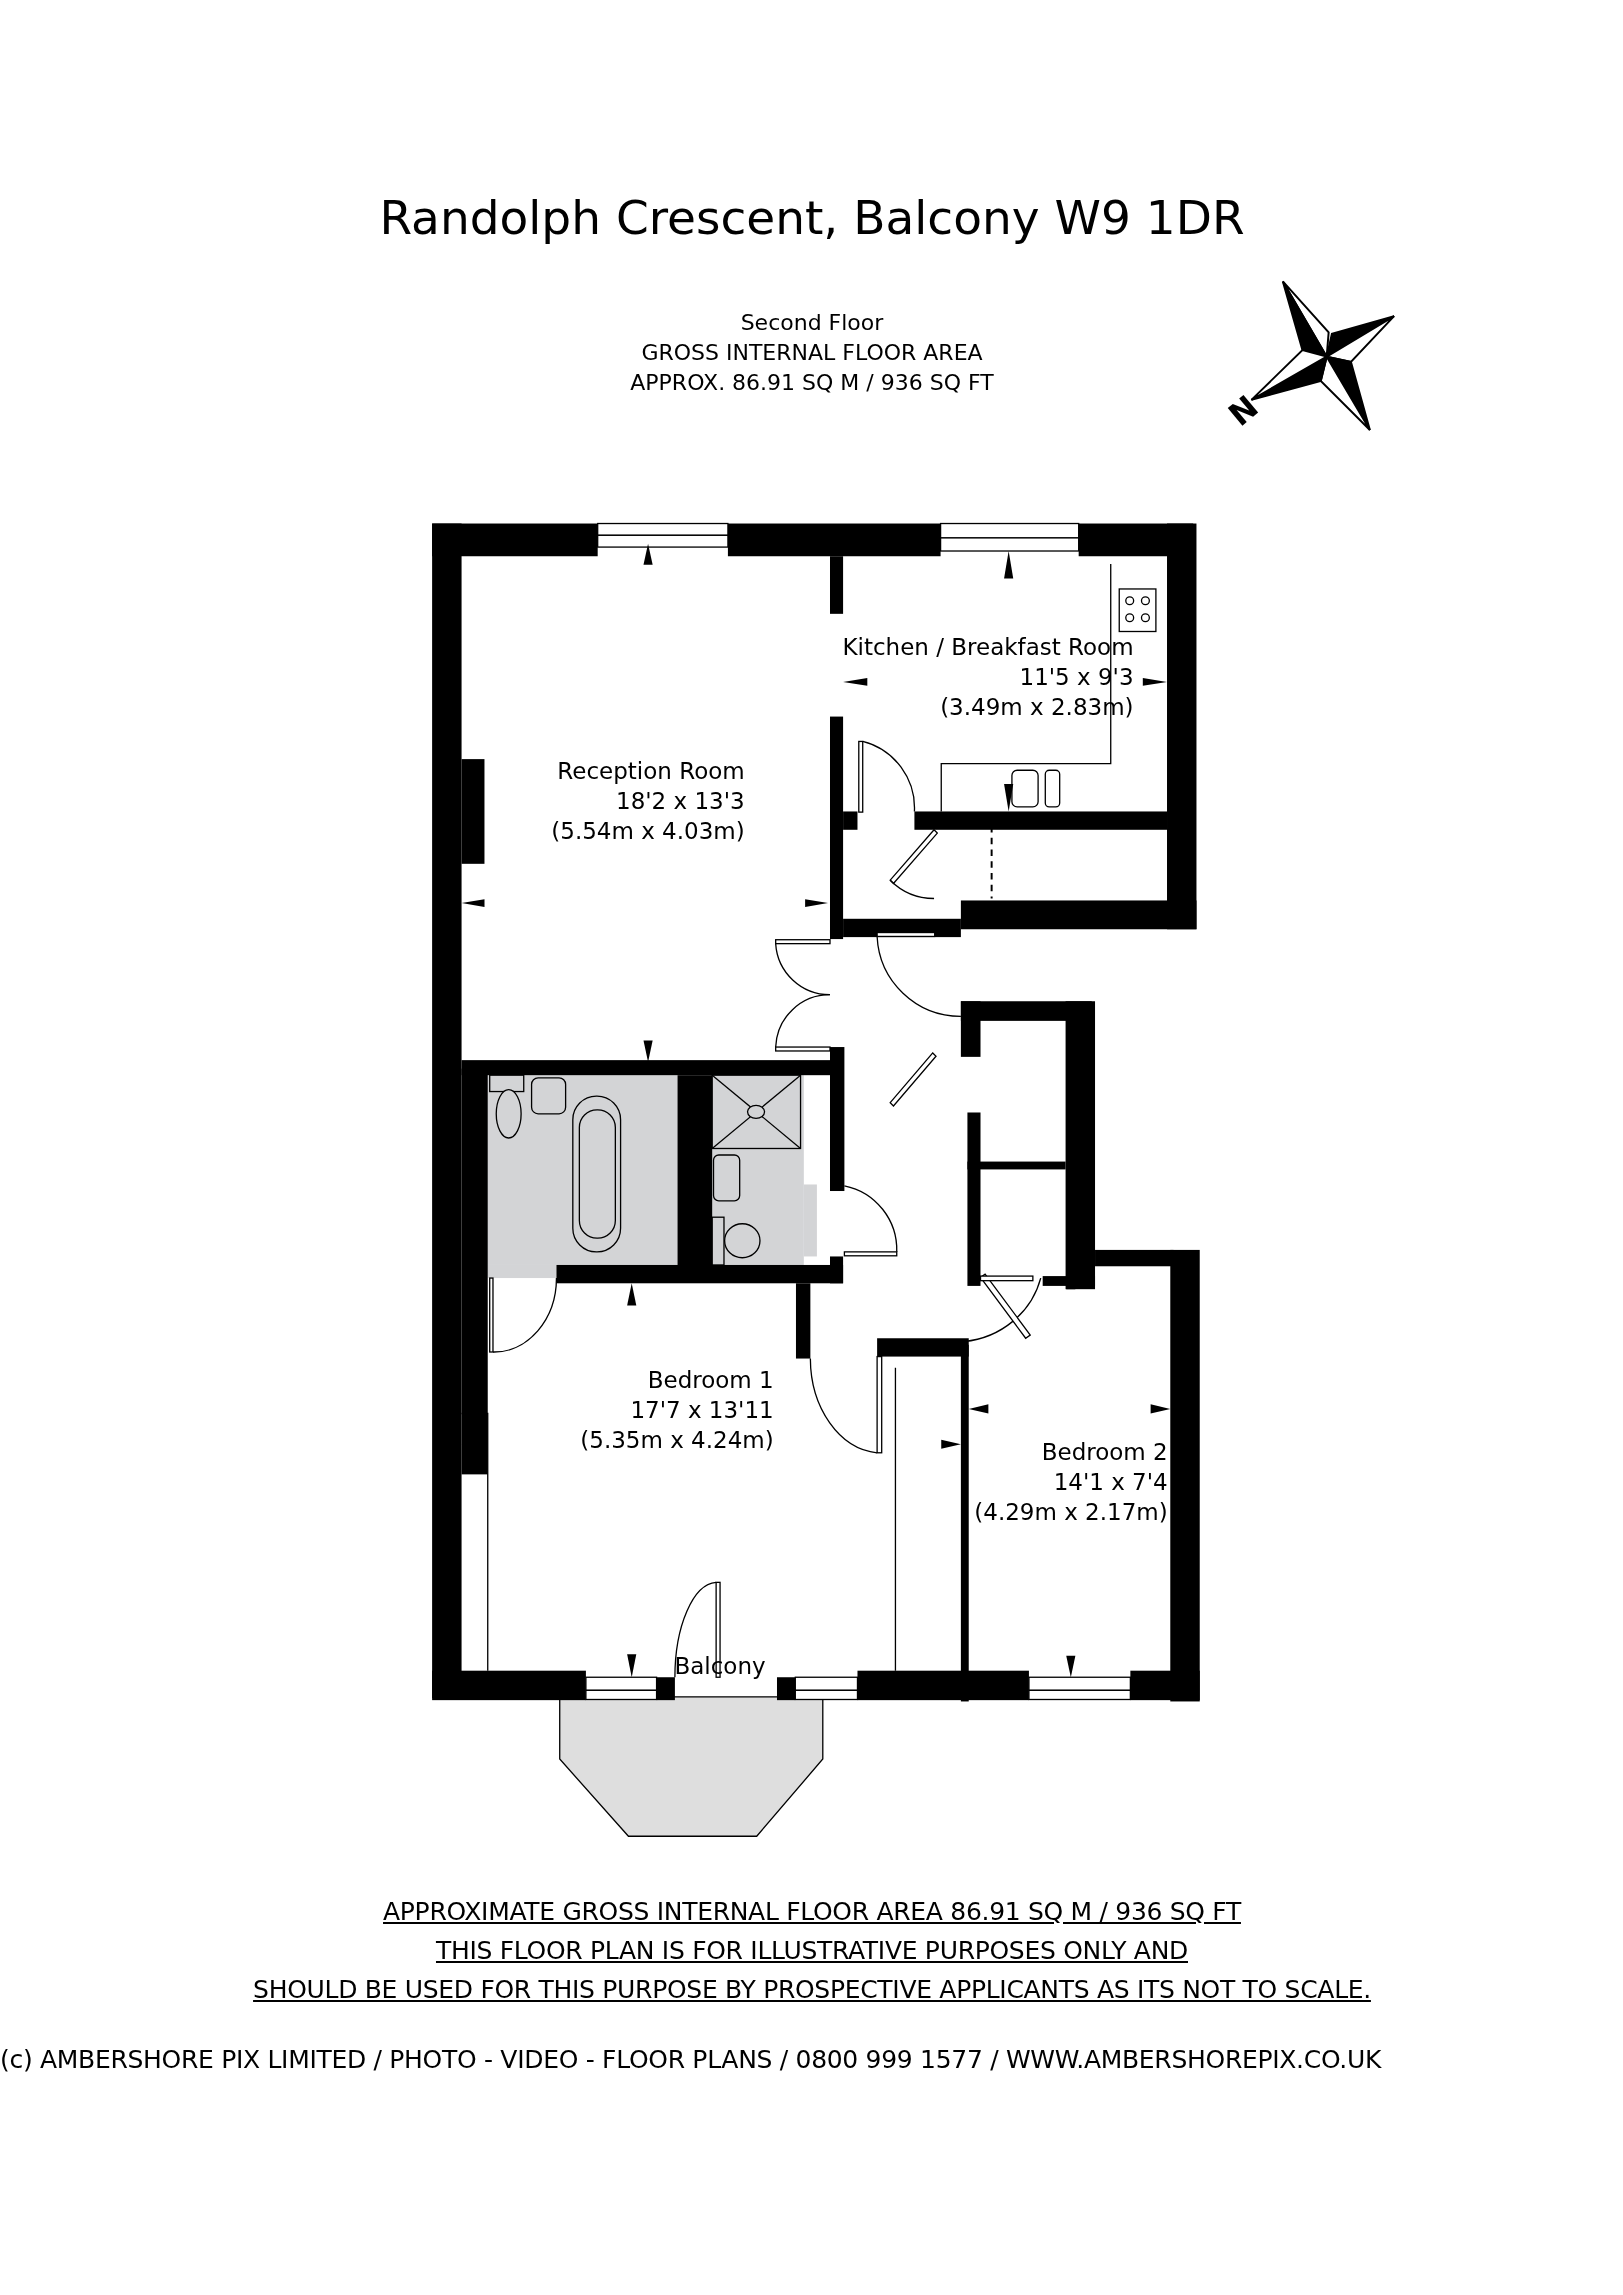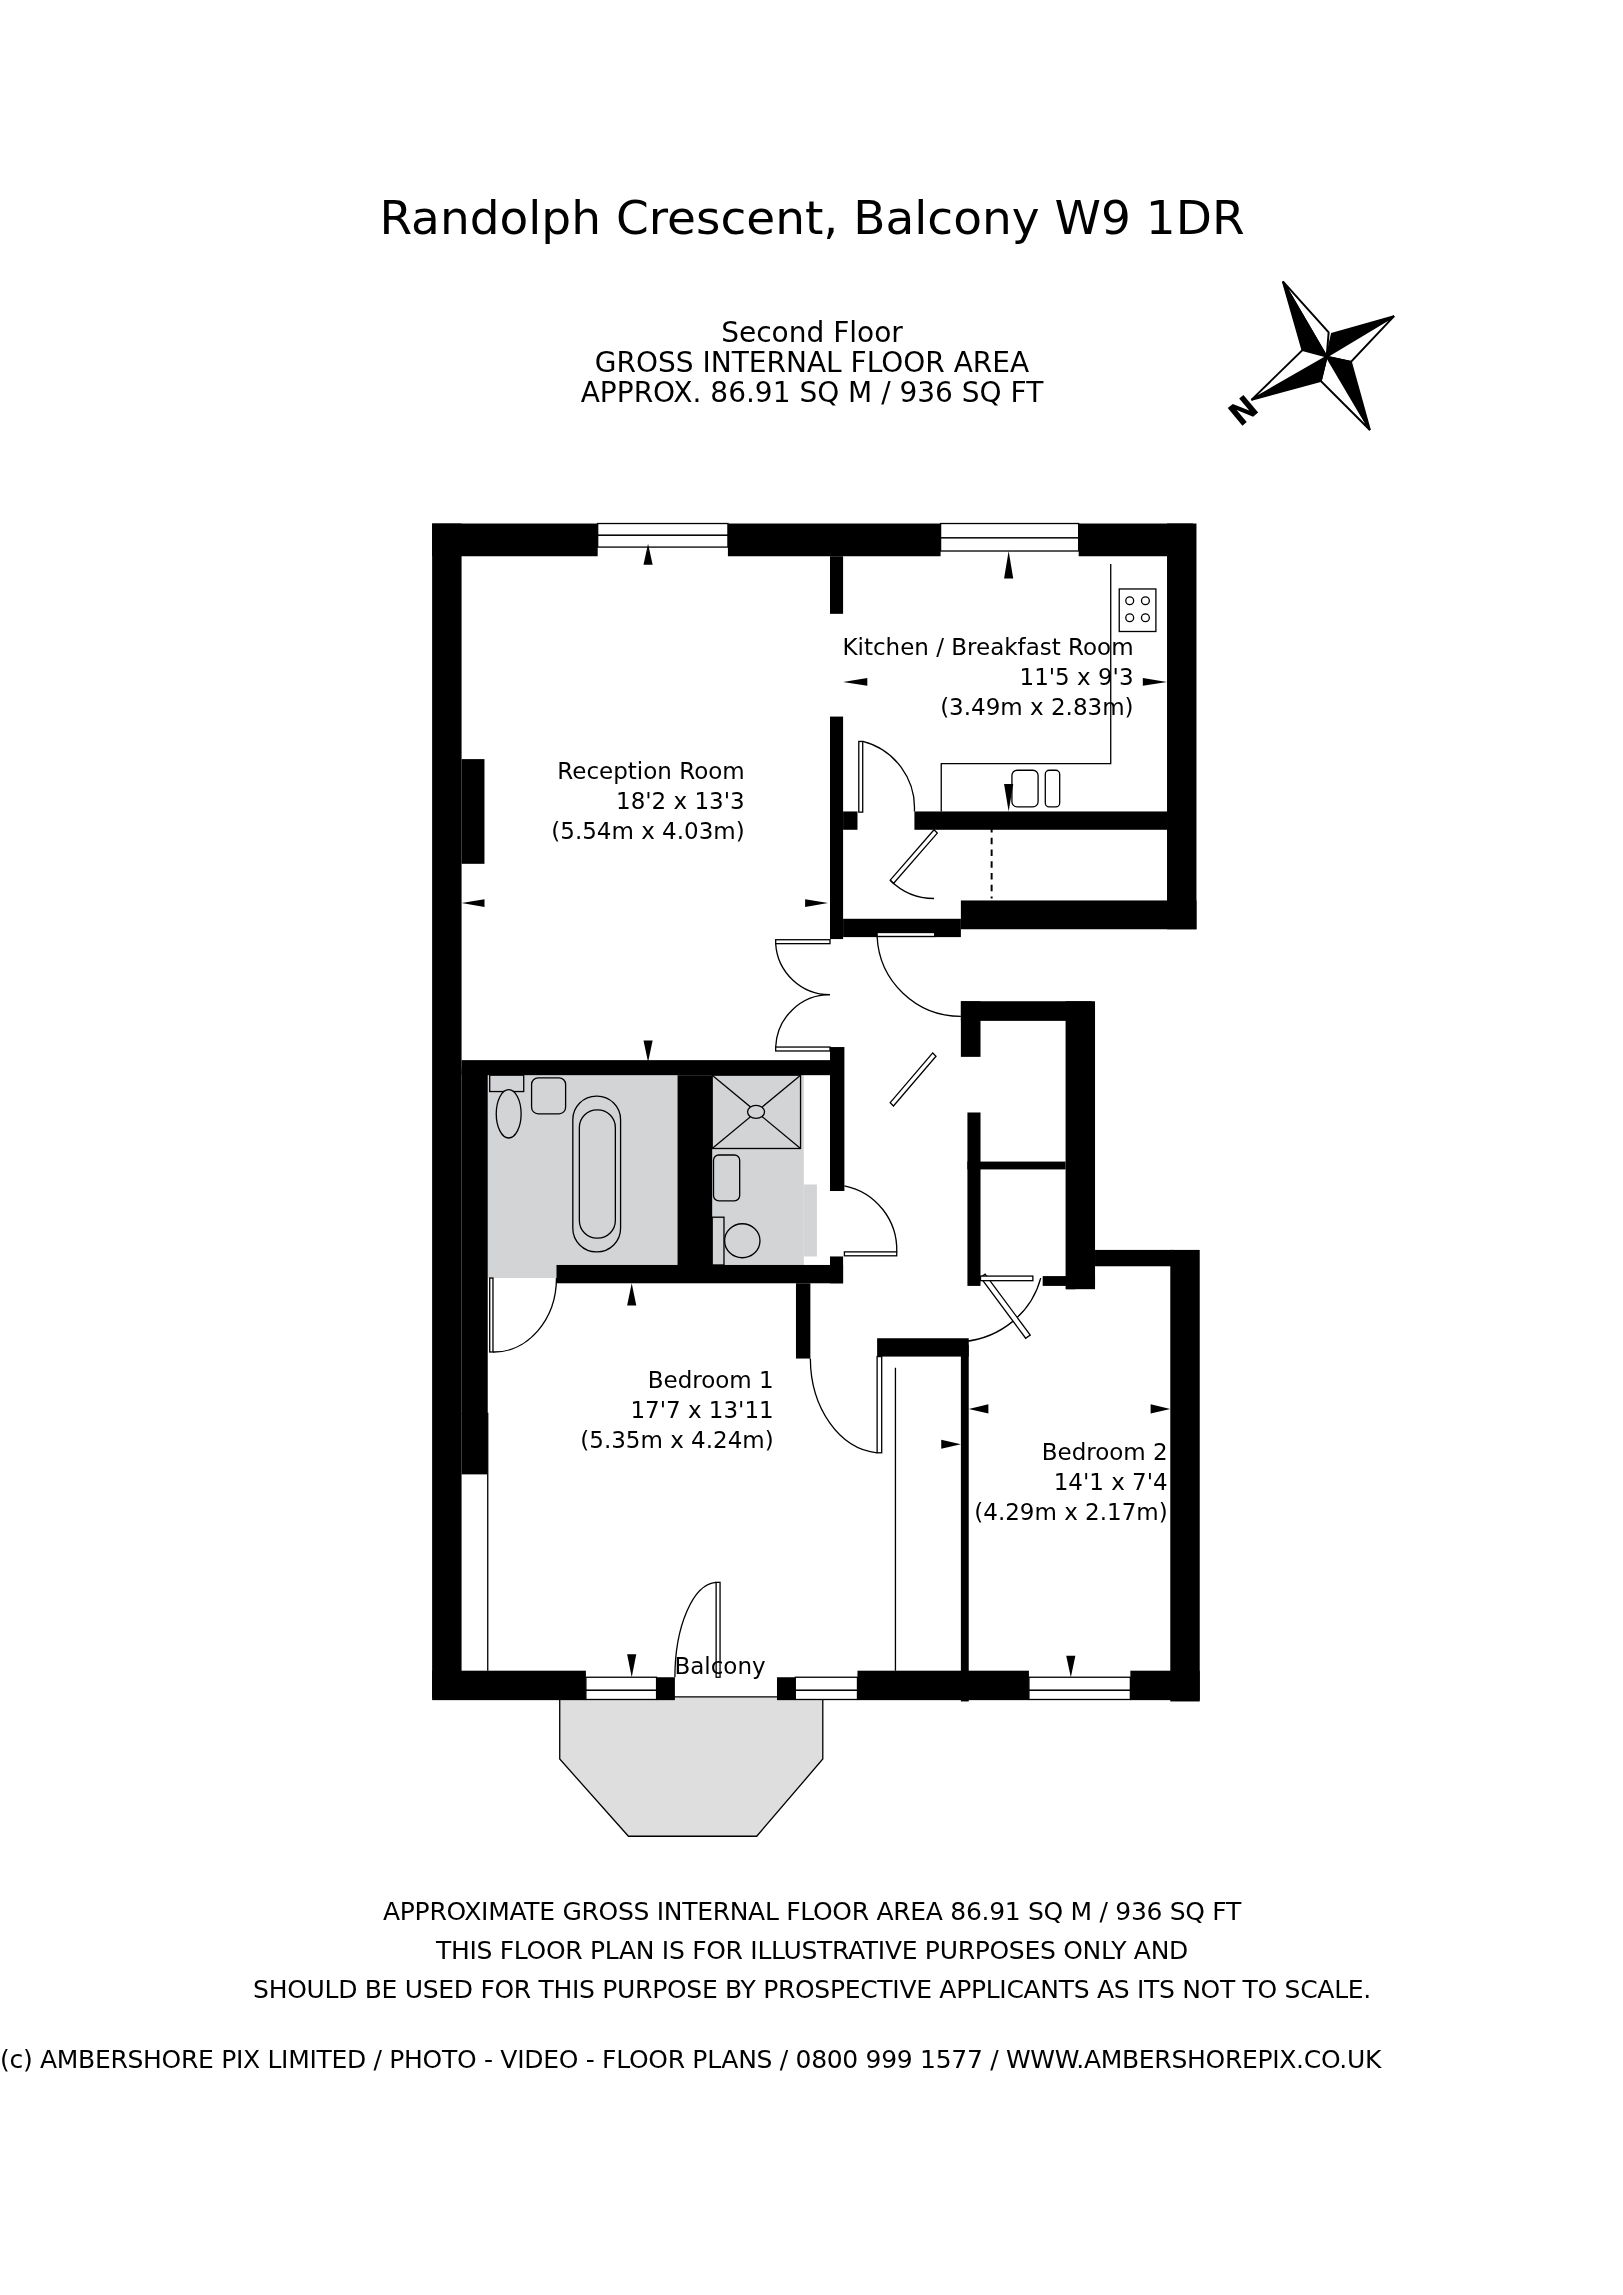--- a/index.html
+++ b/index.html
@@ -1,28 +1,28 @@
 <!DOCTYPE html>
 <html style="font-size:10.5px"><head>
 <meta charset="utf-8">
 <style>
   html, body { margin: 0; padding: 0; background: #ffffff; }
   body { width: 1624px; height: 2295px; position: relative; overflow: hidden;
          font-family: "DejaVu Sans", "Liberation Sans", sans-serif; color: #000; }
   .page-title { position: absolute; left: 0; width: 1624px; top: 190px; text-align: center;
                 font-size: 47px; font-weight: normal; letter-spacing: 0px; }
-  .floor-info { position: absolute; left: 0; width: 1624px; top: 318px; text-align: center;
-                font-size: 28px; line-height: 30px; }
+  .floor-info { position: absolute; left: 0; width: 1624px; top: 308px; text-align: center;
+                font-size: 22px; line-height: 30px; }
   .floor-info div { white-space: nowrap; }
   svg.plan { position: absolute; left: 0; top: 0; }
   .room-label { position: absolute; text-align: right; font-size: 23px; line-height: 30px;
                 white-space: nowrap; transform: translateX(-50%); }
   .footer-notes { position: absolute; left: 0; width: 1624px; top: 1892px; text-align: center;
                   font-size: 25px; line-height: 39px; letter-spacing: -0.3px; }
-  .footer-notes div { white-space: nowrap; }
+  .footer-notes div { white-space: nowrap; text-decoration: underline; }
   .credit { position: absolute; left: 0; width: 1624px; top: 2045px; text-align: left;
             font-size: 25px; letter-spacing: -0.3px; white-space: nowrap; }
 </style>
 </head>
 <body>
 
 <div class="page-title">Randolph Crescent, Balcony W9 1DR</div>
 <div class="floor-info">
   <div>Second Floor</div>
   <div>GROSS INTERNAL FLOOR AREA</div>

